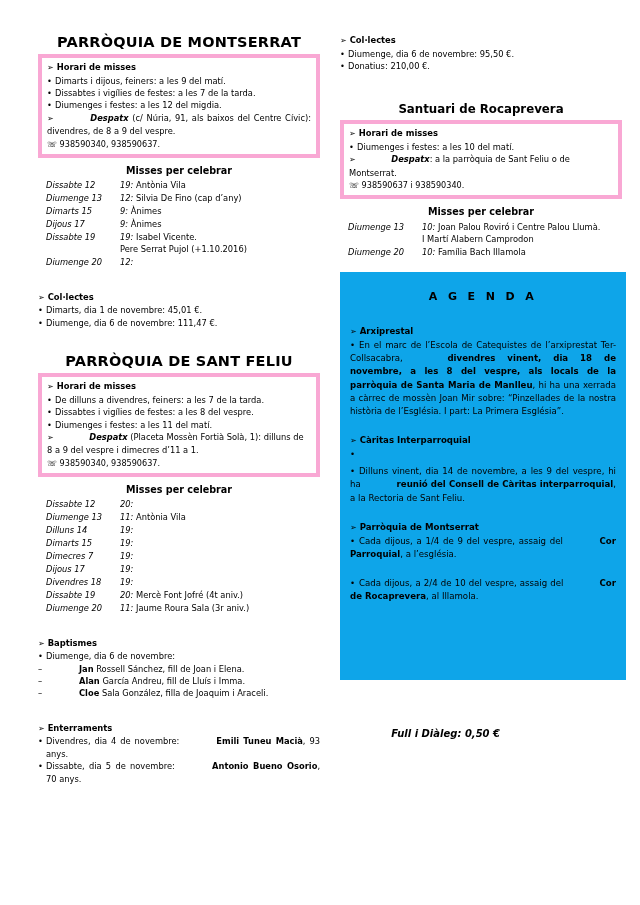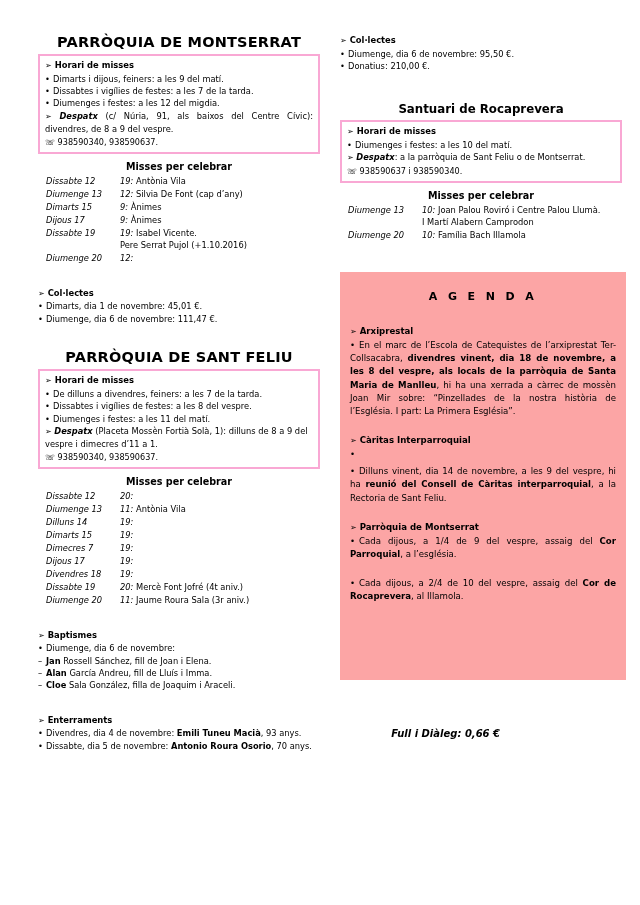--- a/index.html
+++ b/index.html
@@ -48,21 +48,21 @@
   }
   .sub-title {
     text-align: center;
     font-weight: bold;
     font-size: 9.6px;
     margin: 7px 0 3px 0;
   }
 
   
   .infobox {
-    border: 2px solid #f9a8d4;
+    border: 4px solid #f9a8d4;
     padding: 3px 5px 3px 5px;
     box-sizing: border-box;
   }
   .line {
     font-size: 8.3px;
     line-height: 12.4px;
     margin: 0;
     white-space: nowrap;
   }
   .line.wrap { white-space: normal; }
@@ -115,21 +115,21 @@
   .mt-hour { font-style: italic; }
   .section-gap-lg { margin-top: 22px; }
 
   
   .agenda {
     position: absolute;
     left: 340px;
     top: 272px;
     width: 286px;
     height: 408px;
-    background: #fca5a5;
+    background: #0ea5e9;
     box-sizing: border-box;
     padding: 14px 10px 10px 10px;
     overflow: hidden;
   }
   .agenda-title {
     text-align: center;
     font-weight: bold;
     font-size: 11px;
     letter-spacing: 3.4px;
     margin: 4px 0 22px 0;
@@ -161,21 +161,21 @@
 
   
   .footer {
     position: absolute;
     right: 16px;
     top: 728px;
     font-weight: bold;
     font-style: italic;
     font-size: 10px;
   }
-  b, strong { font-weight: bold; }
+  b, strong { font-weight: bold; margin-left: 33px; }
   i, em { font-style: italic; }
 </style>
 </head>
 <body>
 
 <div class="page">
 
   <div class="col-left">
 
     <div>
@@ -204,21 +204,21 @@
       <table class="mass-table">
         <tbody>
           <tr>
             <td class="mt-day">Dissabte 12</td>
             <td class="mt-det"><i class="mt-hour">19:</i>
               <span>Antònia Vila</span></td>
           </tr>
           <tr>
             <td class="mt-day">Diumenge 13</td>
             <td class="mt-det"><i class="mt-hour">12:</i>
-              <span>Silvia De Font (cap d’any)</span></td>
+              <span>Silvia De Fino (cap d’any)</span></td>
           </tr>
           <tr>
             <td class="mt-day">Dimarts 15</td>
             <td class="mt-det"><i class="mt-hour">9:</i>
               <span>Ànimes</span></td>
           </tr>
           <tr>
             <td class="mt-day">Dijous 17</td>
             <td class="mt-det"><i class="mt-hour">9:</i>
               <span>Ànimes</span></td>
@@ -333,21 +333,21 @@
 
       <div class="section-gap-lg">
         <div class="hd">
           <span class="arrow">➢</span>
           <span>Enterraments</span>
         </div>
         <div class="line wrap just" style="padding-left:8px;text-indent:-8px;">
           <span style="display:inline-block;width:8px;text-indent:0;">•</span><span>Divendres, dia 4 de novembre: </span><b>Emili Tuneu Macià</b><span>, 93 anys.</span>
         </div>
         <div class="line wrap just" style="padding-left:8px;text-indent:-8px;">
-          <span style="display:inline-block;width:8px;text-indent:0;">•</span><span>Dissabte, dia 5 de novembre: </span><b>Antonio Roura Osorio</b><span>, 70 anys.</span>
+          <span style="display:inline-block;width:8px;text-indent:0;">•</span><span>Dissabte, dia 5 de novembre: </span><b>Antonio Bueno Osorio</b><span>, 70 anys.</span>
         </div>
       </div>
     </div>
   </div>
 
   <div class="col-right">
 
     <div>
       <div class="hd">
         <span class="arrow">➢</span>
@@ -436,15 +436,15 @@
     </div>
 
     <div class="ag-block">
       <div class="ag-item">
         <span class="ag-bullet">•</span>
         <span><span>Cada dijous, a 2/4 de 10 del vespre, assaig del </span><b>Cor de Rocaprevera</b><span>, al Illamola.</span></span>
       </div>
     </div>
   </div>
 
-  <div class="footer">Full i Diàleg: 0,66 €</div>
+  <div class="footer">Full i Diàleg: 0,50 €</div>
 
 </div>
 
 </body></html>

